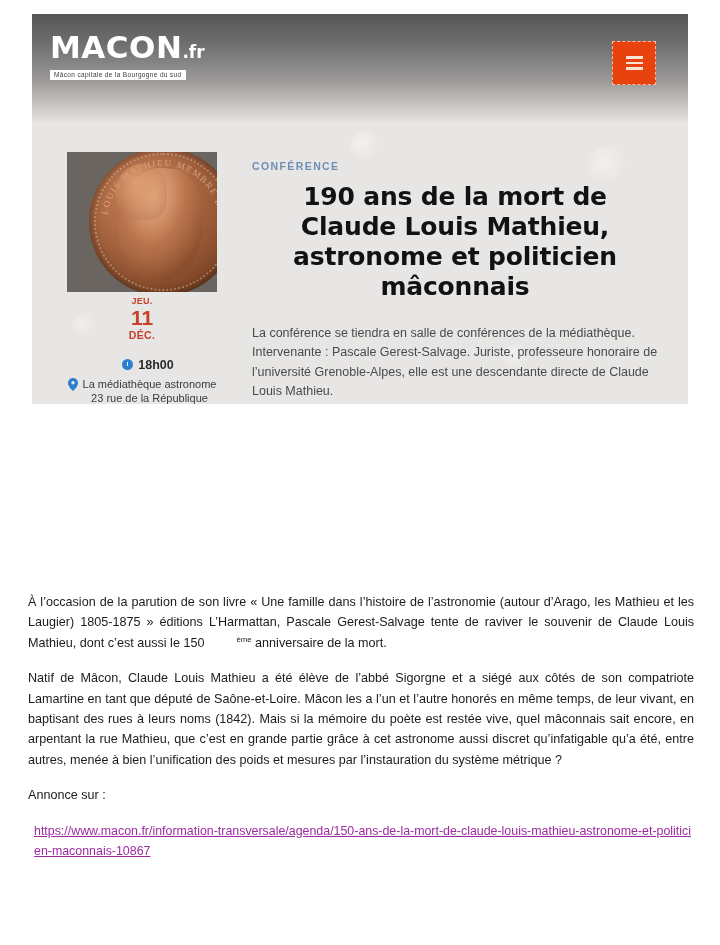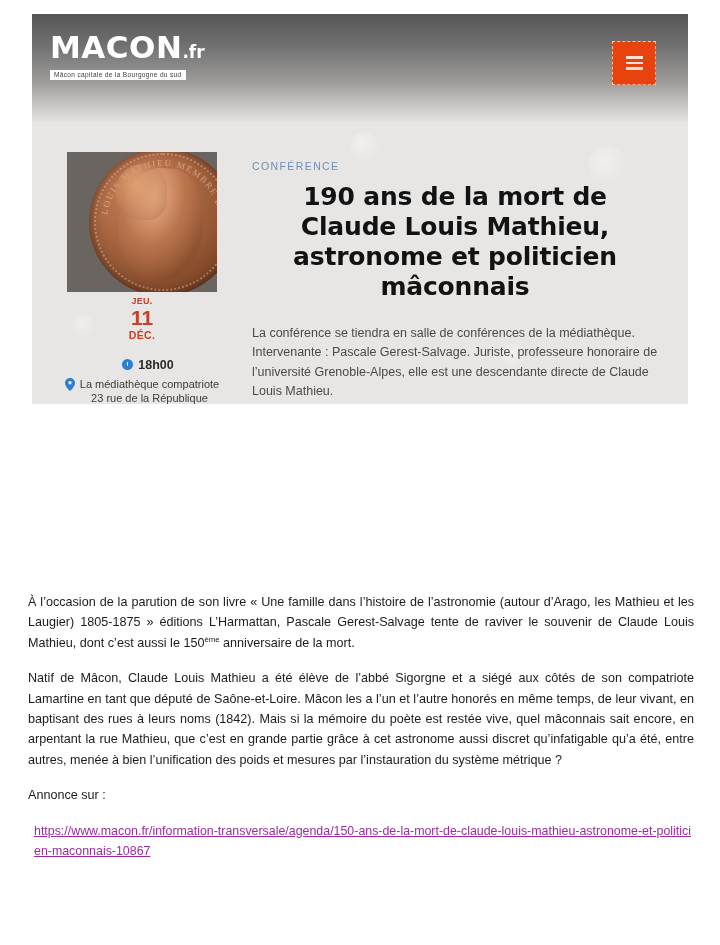--- a/index.html
+++ b/index.html
@@ -231,21 +231,21 @@
     margin-top: 1px;
   }
   .loc-lines { text-align: center; }
 
   .event-right {
     flex: 1;
     padding: 38px 30px 0 0;
   }
   .kicker {
     font-size: 10.5px;
-    font-weight: 400;
+    font-weight: 700;
     letter-spacing: 1.4px;
     color: #6e8fb3;
     margin-bottom: 10px;
   }
   .event-title {
     font-family: "DejaVu Sans", sans-serif;
     font-size: 25px;
     font-weight: 700;
     line-height: 1.2;
     color: #121212;
@@ -300,21 +300,21 @@
     width: 666px;
   }
   .article p {
     margin: 0 0 15px 0;
     font-size: 12.6px;
     line-height: 1.62;
     color: #1b1b1b;
     text-align: justify;
   }
   .article p.annonce { text-align: left; }
-  .article sup { font-size: 0.62em; vertical-align: super; }
+  .article sup { font-size: 0.62em; vertical-align: super; margin-left: 32px; }
   .link-p {
     margin: 0;
     padding-left: 6px;
   }
   .doc-link {
     font-size: 12.4px;
     line-height: 1.62;
     color: #9c2ba0;
     text-decoration: underline;
     word-break: break-all;
@@ -379,21 +379,21 @@
         <span class="clock-icon"></span>
         <span>18h00</span>
       </div>
 
       <div class="loc-row">
         <svg class="pin-icon" viewBox="0 0 10 13">
           <path d="M5 0C2.24 0 0 2.2 0 4.9 0 8.6 5 13 5 13s5-4.4 5-8.1C10 2.2 7.76 0 5 0z" fill="#2f7fd1"></path>
           <circle cx="5" cy="4.8" r="1.7" fill="#e8e6e4"></circle>
         </svg>
         <div class="loc-lines">
-          <div>La médiathèque compatriote</div>
+          <div>La médiathèque astronome</div>
           <div>23 rue de la République</div>
           <div>71000 Mâcon</div>
         </div>
       </div>
     </div>
 
     <div class="event-right">
       <div class="kicker">CONFÉRENCE</div>
       <h1 class="event-title">190 ans de la mort de Claude Louis Mathieu, astronome et politicien mâconnais</h1>
       <div class="event-desc">

